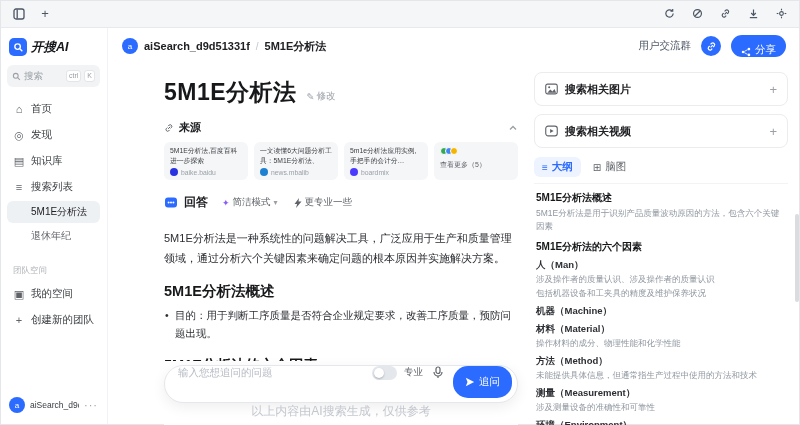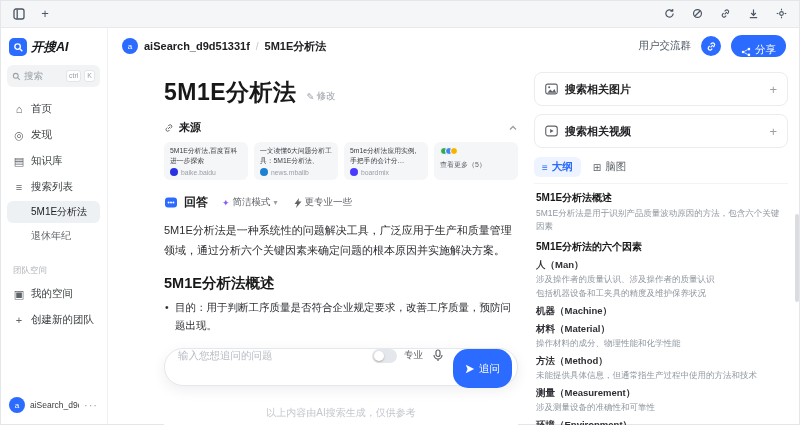--- a/index.html
+++ b/index.html
@@ -60,37 +60,37 @@
 .fav-row{display:flex;padding-top:1px}
 .fav-row .fav-dot{margin-right:-3px;border:1px solid #fff}
 .more-label{font-size:7px;color:#5f6368}
 .ans-row{display:flex;align-items:center;gap:6px;margin-top:14px}
 .ans-label{font-size:12px;font-weight:bold;color:#202124}
 .mode-pill,.pro-link{display:flex;align-items:center;gap:3px;font-size:9.5px;color:#5f6368;cursor:pointer}
 .mode-pill{margin-left:8px}
 .pro-link{margin-left:10px}
 .caret-down{font-size:8px;color:#9aa0a6}
 .sparkle{color:#8b5cf6;font-size:9px}
-.intro{font-size:11px;color:#2c2e33;line-height:1.8;margin-top:10px}
+.intro{font-size:11px;color:#2c2e33;line-height:1.8;margin-top:18px}
 .h2{font-size:14.5px;font-weight:bold;color:#17181a;margin-top:13px}
 ul.blist{list-style:none;margin-top:5px}
 ul.blist li{position:relative;padding-left:11px;font-size:10.5px;color:#2c2e33;line-height:1.8}
 ul.blist li::before{content:"•";position:absolute;left:1px;color:#2c2e33}
 ul.blist b{font-weight:bold}
 
 .ask-dock{position:absolute;left:56px;right:14px;bottom:0;background:#fff;padding:4px 0 5px}
 .ask-bar{height:38px;border:1.5px solid #e4e7ec;border-radius:20px;box-shadow:0 4px 14px rgba(0,0,0,.07);display:flex;align-items:flex-start;padding:0 5px 0 13px;gap:7px;background:#fff}
 .ask-input{border:none;outline:none;flex:1;font-size:10.5px;color:#333;min-width:0;background:transparent;font-family:inherit}
 .ask-input::placeholder{color:#b7bcc4}
 .toggle{width:25px;height:14px;border-radius:7px;background:#e4e7ec;position:relative;cursor:pointer;flex:0 0 25px}
 .toggle::after{content:"";position:absolute;width:10px;height:10px;border-radius:50%;background:#fff;top:2px;left:2px;box-shadow:0 1px 2px rgba(0,0,0,.25)}
 .pro-label{font-size:9.5px;color:#5f6368}
 .mic{display:flex;cursor:pointer;padding:0 2px}
-.ask-btn{height:39px;border:none;border-radius:15px;background:#2b6bff;color:#fff;font-size:10.5px;display:flex;align-items:center;gap:4px;padding:0 12px;cursor:pointer;font-family:inherit}
-.disclaimer{text-align:center;font-size:10px;color:#c3c7cd;margin-top:20px}
+.ask-btn{height:32px;border:none;border-radius:15px;background:#2b6bff;color:#fff;font-size:10.5px;display:flex;align-items:center;gap:4px;padding:0 12px;cursor:pointer;font-family:inherit}
+.disclaimer{text-align:center;font-size:12px;color:#c3c7cd;margin-top:0}
 
 .right-panel{flex:0 0 268px;width:268px;padding:8px 12px 0 2px;position:relative;overflow:hidden}
 .rp-card{height:34px;border:1px solid #ececef;border-radius:8px;display:flex;align-items:center;gap:7px;padding:0 10px;margin-bottom:8px;cursor:pointer;background:#fff}
 .rp-card-label{font-size:11px;color:#202124;font-weight:bold;flex:1}
 .rp-plus{color:#9aa0a6;font-size:13px}
 .rp-tabs{display:flex;align-items:center;gap:4px;padding:1px 0 6px;border-bottom:1px solid #f2f3f5;margin-bottom:3px}
 .rp-tab{display:flex;align-items:center;gap:4px;font-size:10.5px;color:#5f6368;padding:3px 8px;border-radius:6px;cursor:pointer}
 .rp-tab.active{color:#2b6bff;background:#edf3ff;font-weight:bold}
 .rp-tab-ico{font-size:10px}
 .outline{padding:0 2px}

